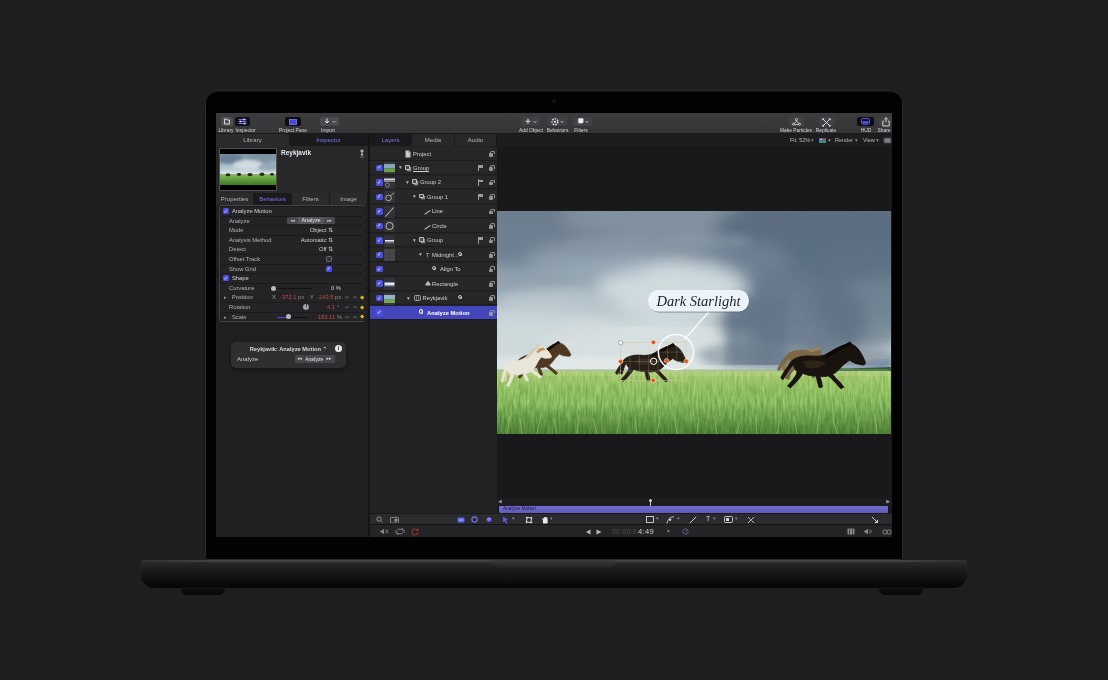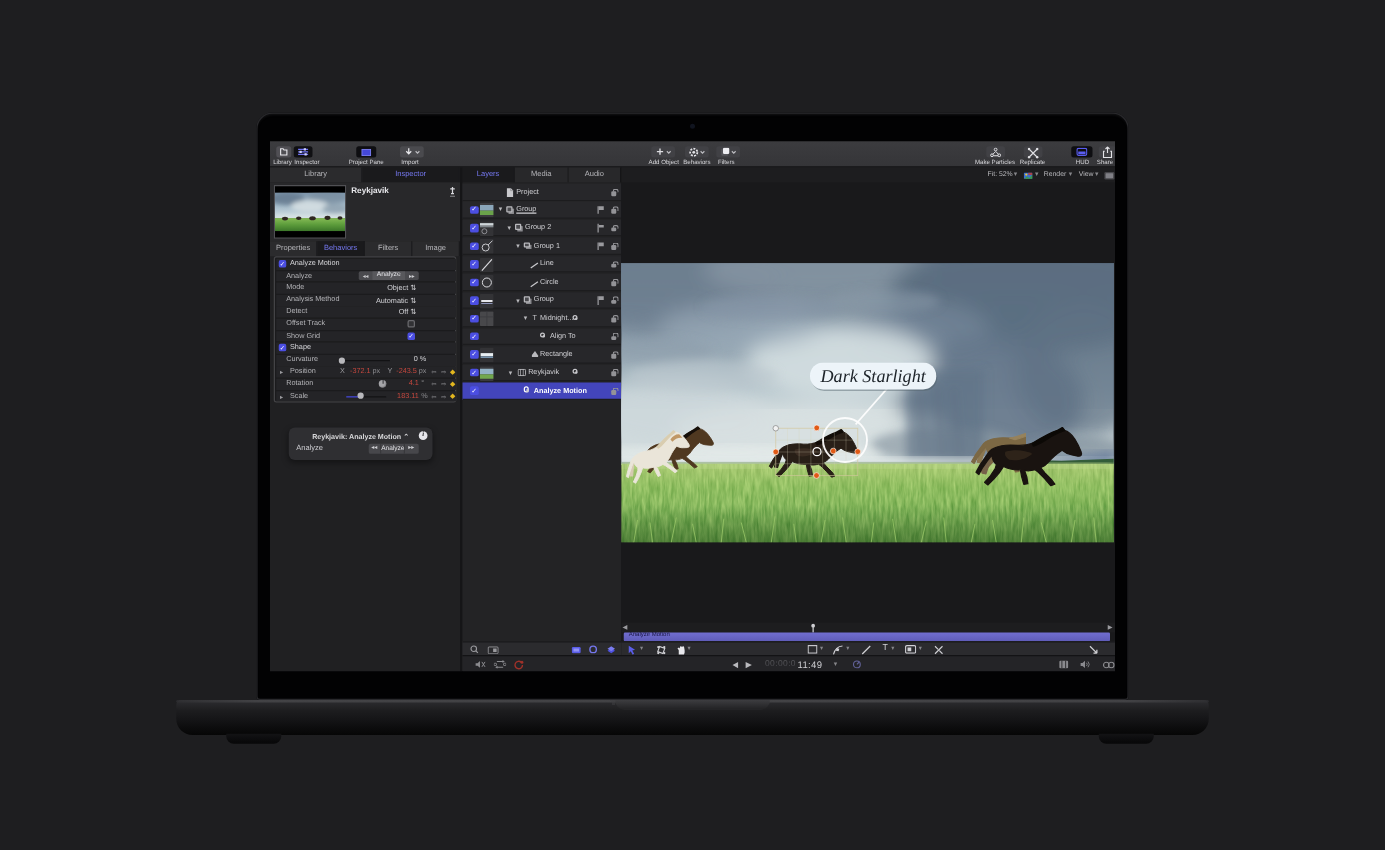--- a/index.html
+++ b/index.html
@@ -726,21 +726,21 @@
           <path d="M7 4a3 3 0 1 1-1-2.2" fill="none" stroke="#a03129" stroke-width="1.1"></path>
           <circle cx="6.6" cy="1.8" r="1.2" fill="#a03129"></circle>
         </svg>
       <svg class="abs" style="left:214px; top:3.5px;" width="7" height="6" viewBox="0 0 7 6">
           <path d="M1 0.5v5M6.5 0.5L2 3l4.5 2.5z" fill="#b9b9bd"></path>
         </svg>
       <svg class="abs" style="left:226px; top:3.5px;" width="6" height="6" viewBox="0 0 6 6">
           <path d="M0.5 0.5L5.5 3 0.5 5.5z" fill="#b9b9bd"></path>
         </svg>
       <span class="abs" style="left:242px; top:2.5px; font-size:6.8px; letter-spacing:0.3px; color:#515155;">00:00:0</span>
-      <span class="abs" style="left:268px; top:1.8px; font-size:7.6px; letter-spacing:0.3px; color:#cfcfd3;">11:49</span>
+      <span class="abs" style="left:268px; top:1.8px; font-size:7.6px; letter-spacing:0.3px; color:#cfcfd3;">4:49</span>
       <span class="abs" style="left:297px; top:2.5px; font-size:5.5px; color:#86868a;">▾</span>
       <svg class="abs" style="left:312px; top:3px;" width="7" height="7" viewBox="0 0 7 7">
           <circle cx="3.5" cy="3.5" r="2.7" fill="none" stroke="#63639a" stroke-width="0.9"></circle>
           <path d="M3.5 3.5L5.2 1.8" stroke="#63639a" stroke-width="0.9"></path>
         </svg>
       <svg class="abs" style="left:477px; top:3px;" width="8" height="7" viewBox="0 0 8 7">
           <rect x="0.5" y="0.5" width="7" height="6" rx="0.8" fill="#8a8a8e"></rect>
           <path d="M2.5 0.5v6M5.5 0.5v6" stroke="#242427" stroke-width="0.7"></path>
         </svg>
       <svg class="abs" style="left:494px; top:3px;" width="8" height="7" viewBox="0 0 8 7">

